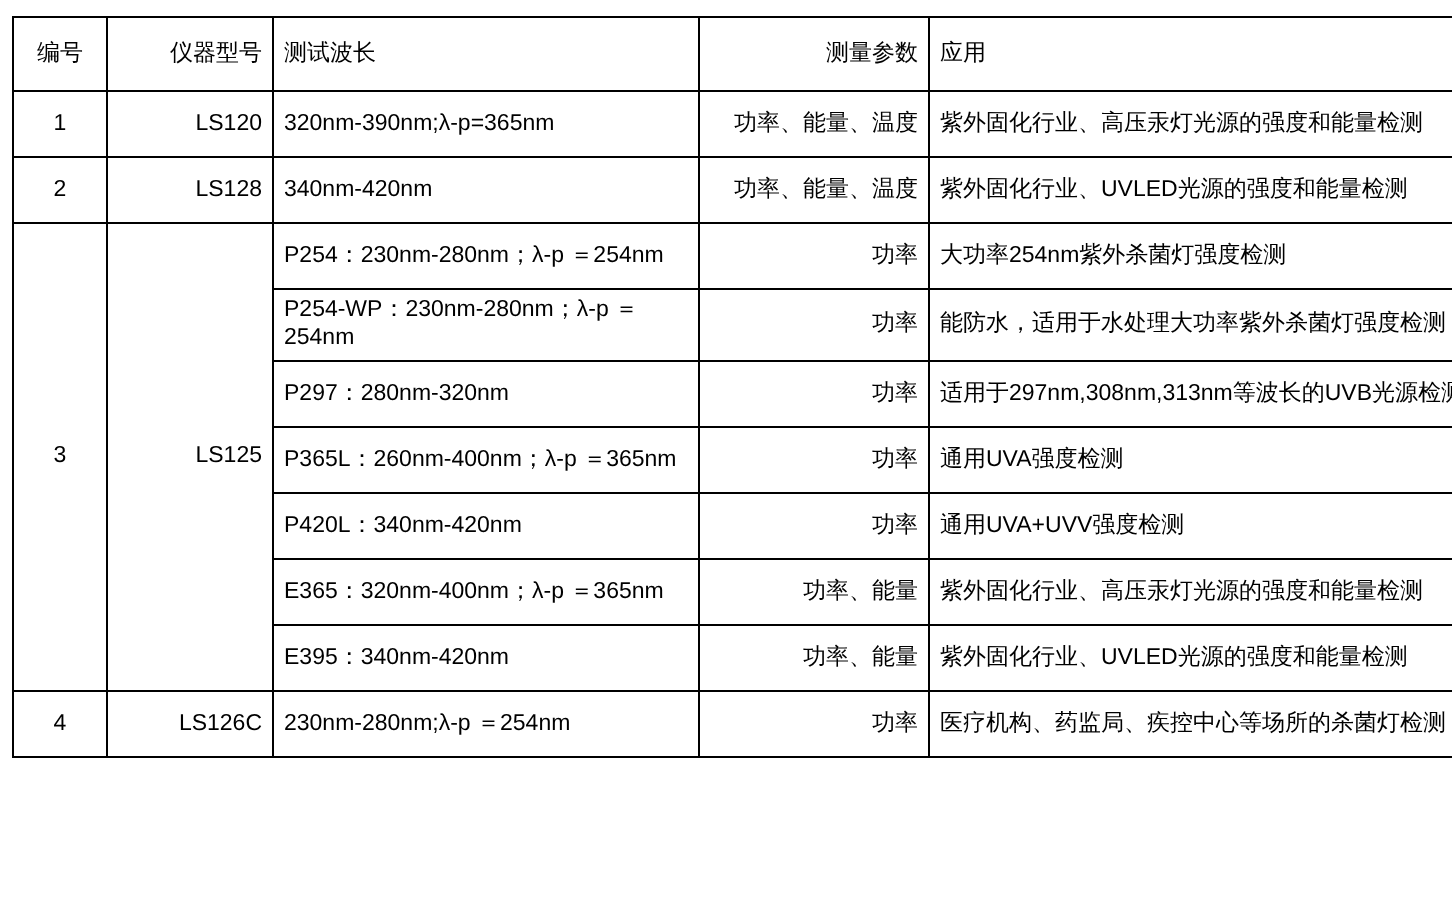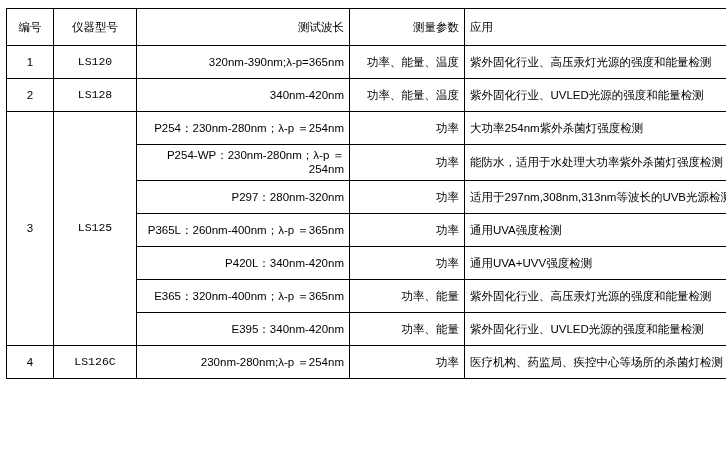--- a/index.html
+++ b/index.html
@@ -35,40 +35,40 @@
     font-size: 11.5px;
     line-height: 1.25;
   }
   thead th {
     text-align: center;
     font-weight: bold;
     font-size: 12px;
     height: 30px;
   }
   .col-no      { width: 36px;  text-align: center; }
-  .col-model   { width: 72px;  text-align: center; padding-left: 6px; }
-  .col-wave    { width: 202px; text-align: right; }
+  .col-model   { width: 72px;  text-align: right; padding-left: 6px; }
+  .col-wave    { width: 202px; text-align: left; }
   .col-param   { width: 104px; text-align: right; }
   .col-app     { width: 290px; text-align: left; }
   tbody td {
     height: 22px;
   }
   tbody tr.tall td {
     height: 26px;
   }
   .mono {
     font-family: Liberation Sans, sans-serif;
     font-size: 11px;
     letter-spacing: 0px;
   }
   .cn {
     font-family: "Liberation Sans", "DejaVu Sans", sans-serif;
     font-size: 11.5px;
   }
-  .model-cell { font-family: Liberation Mono, monospace; font-size: 12px; }
+  .model-cell { font-family: Liberation Sans, sans-serif; font-size: 12px; }
   .no-cell { font-size: 12px; }
 </style>
 </head>
 <body>
 
 <div id="sheet">
   <table class="spec">
     <thead>
       <tr>
         <th class="col-no cn">编号</th>

